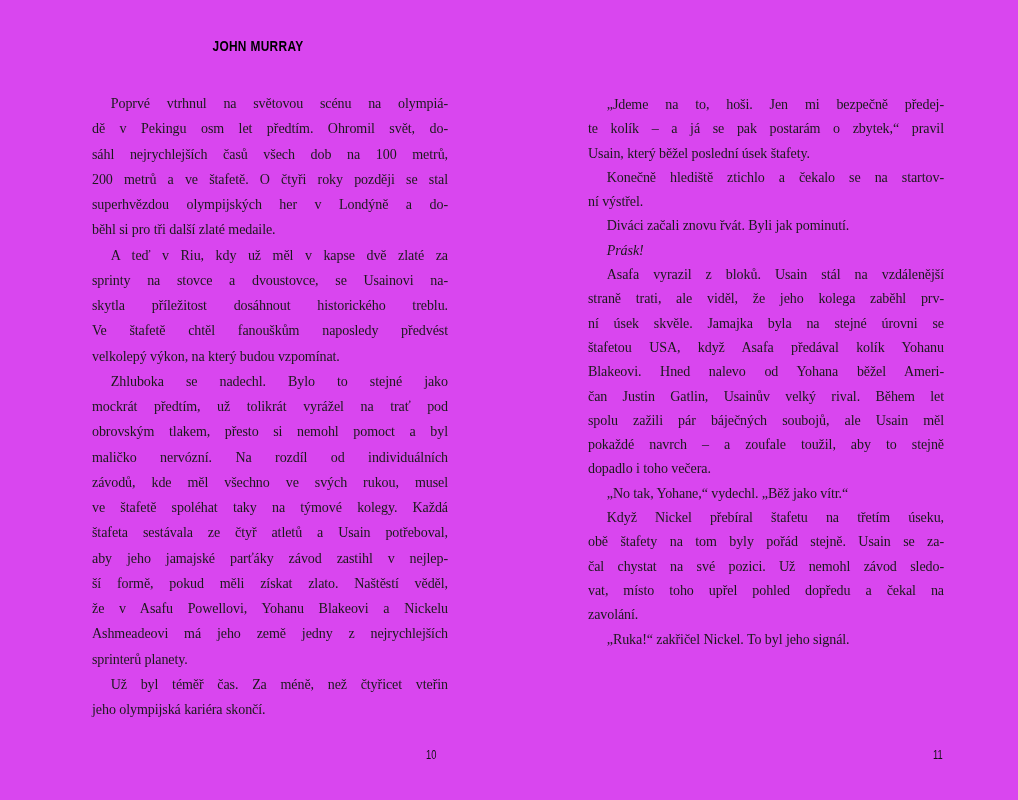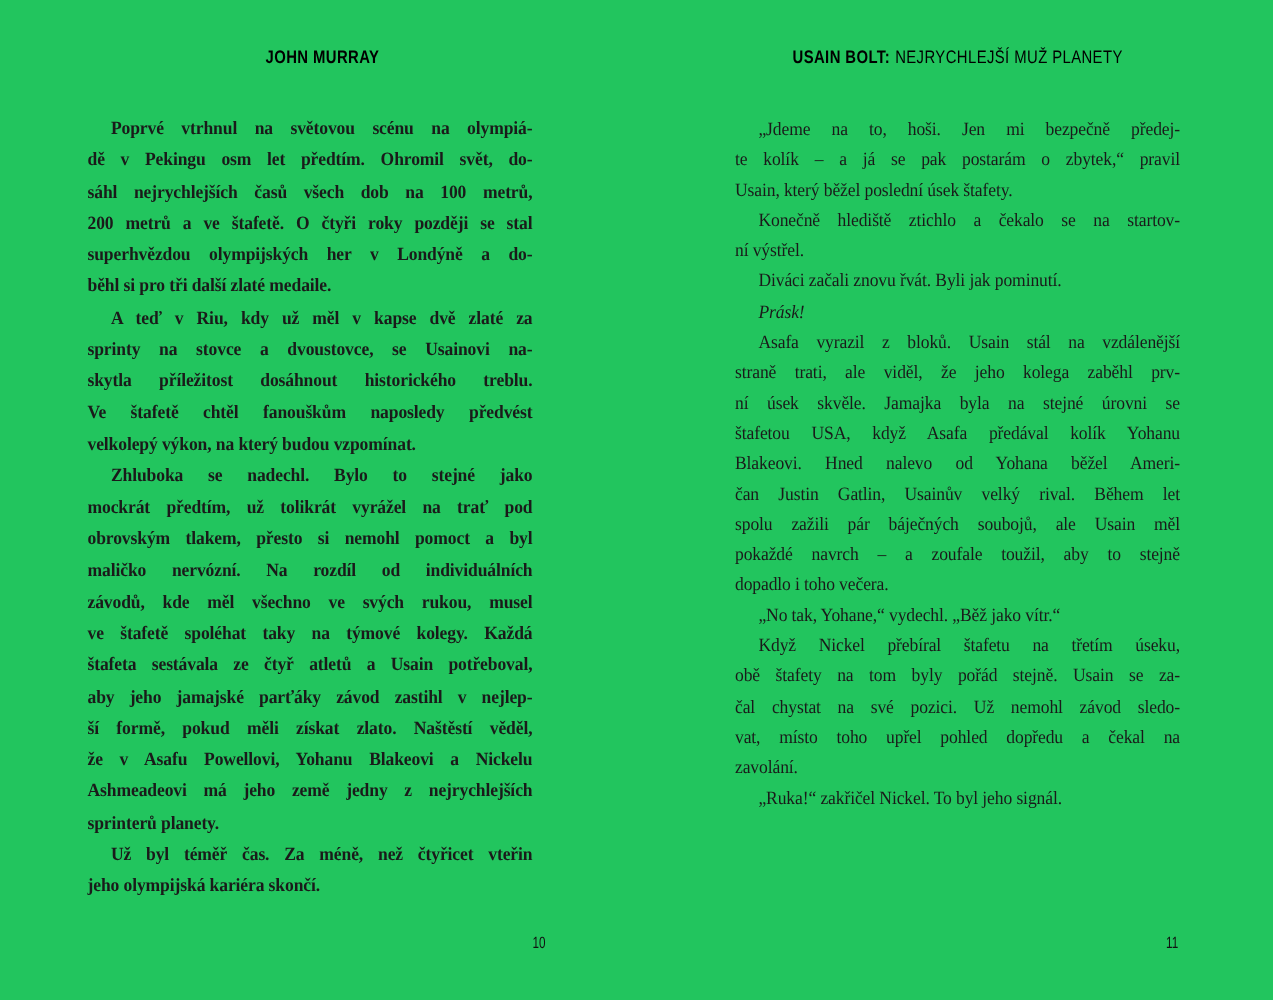--- a/index.html
+++ b/index.html
@@ -1,20 +1,20 @@
 <!DOCTYPE html>
 <html><head>
 <meta charset="utf-8">
 <style>
   html, body { margin: 0; padding: 0; background: #ffffff; }
   .spread {
     position: relative;
     width: 1018px;
     height: 800px;
-    background: #22c55e;
+    background: #d946ef;
     overflow: hidden;
     font-family: "Liberation Serif", "DejaVu Serif", serif;
     color: #1a1a1a;
   }
   .page { position: absolute; top: 0; width: 509px; height: 800px; }
   .page-left  { left: 0; }
   .page-right { left: 509px; }
 
   .running-header {
     position: absolute;
@@ -31,21 +31,21 @@
     font-family: "Liberation Sans", sans-serif;
     font-size: 14.5px;
     letter-spacing: 0.4px;
     white-space: nowrap;
     color: #000000;
   }
   .header-bold    { font-weight: 700; }
   .header-regular { font-weight: 400; margin-left: 5px; }
 
   .text-column { position: absolute; width: 356px; }
-  .page-left  .text-column { left: 70px; top: 91px; line-height: 25.25px; font-weight: bold; }
+  .page-left  .text-column { left: 92px; top: 91px; line-height: 25.25px; }
   .page-right .text-column { left: 79px; top: 92px; line-height: 24.3px; }
 
   .paragraph { margin: 0; }
   .paragraph.italic .line { font-style: italic; }
 
   .line {
     width: 380px;
     transform: scaleX(0.9368);
     transform-origin: 0 0;
     font-size: 15px;
@@ -118,23 +118,20 @@
           <div class="line first">Už byl téměř čas. Za méně, než čtyřicet vteřin</div>
           <div class="line last">jeho olympijská kariéra skončí.</div>
         </div>
       </div>
     <div class="page-number">
       <span class="page-number-inner">10</span>
     </div>
   </div>
 
   <div class="page page-right">
-    <div class="running-header">
-      <span class="header-inner"><span class="header-bold">USAIN BOLT:</span><span class="header-regular">NEJRYCHLEJŠÍ MUŽ PLANETY</span></span>
-    </div>
     <div class="text-column">
         <div class="paragraph">
           <div class="line first">„Jdeme na to, hoši. Jen mi bezpečně předej-</div>
           <div class="line">te kolík – a já se pak postarám o zbytek,“ pravil</div>
           <div class="line last">Usain, který běžel poslední úsek štafety.</div>
         </div>
         <div class="paragraph">
           <div class="line first">Konečně hlediště ztichlo a čekalo se na startov-</div>
           <div class="line last">ní výstřel.</div>
         </div>

